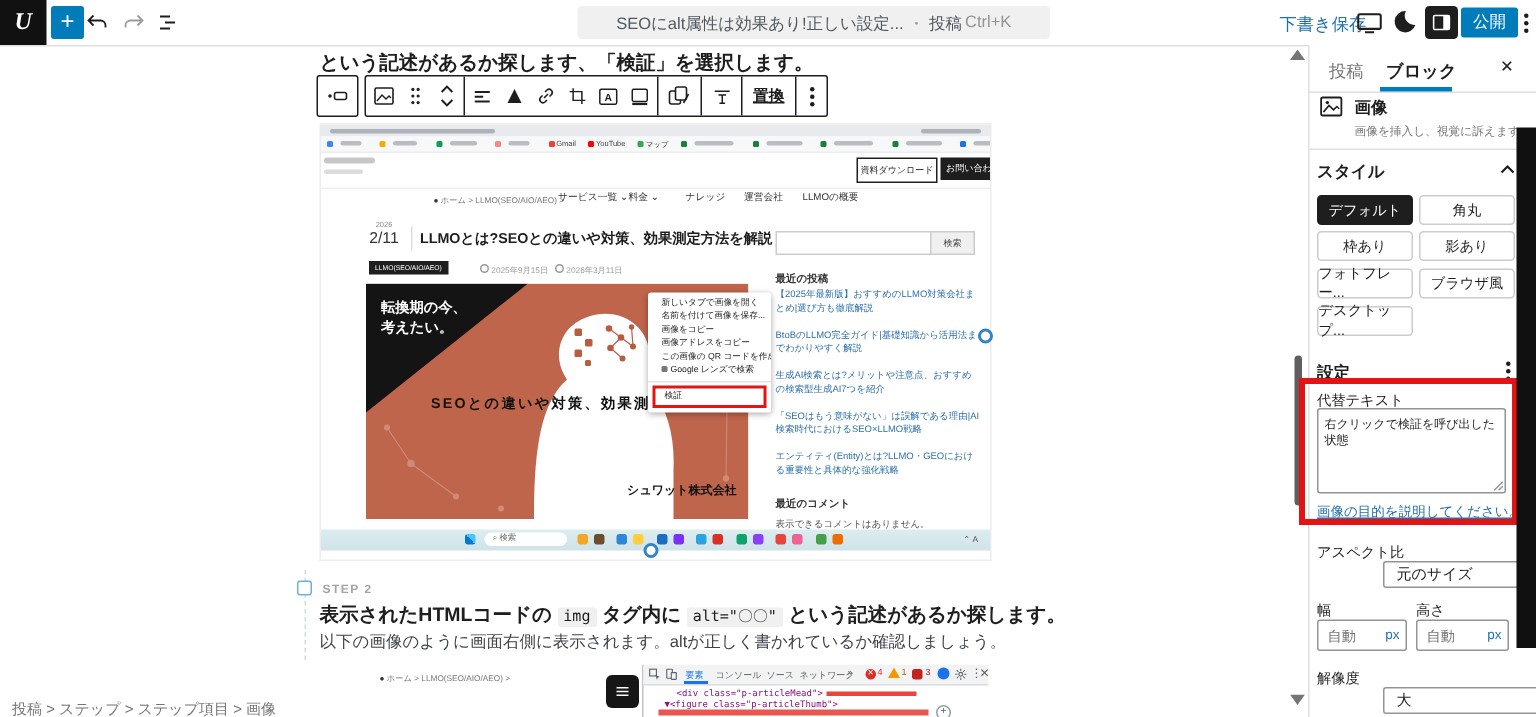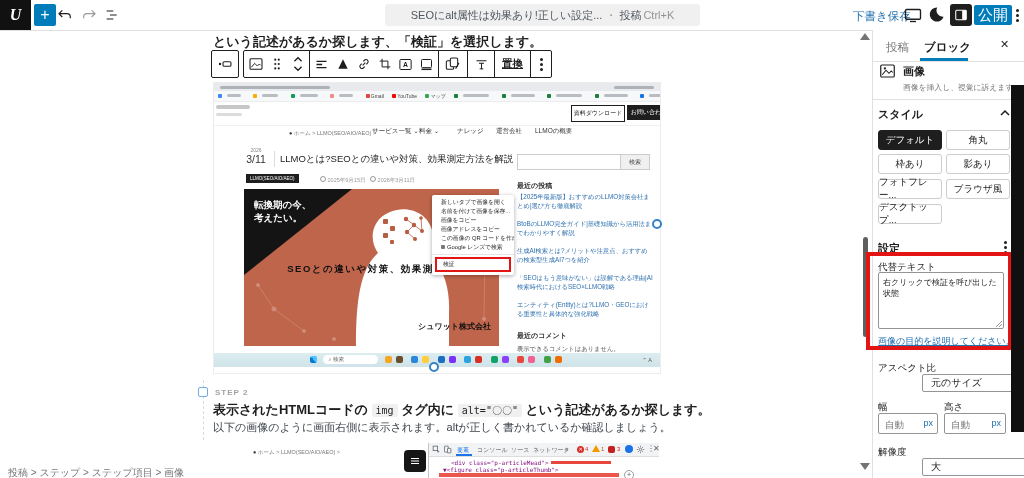--- a/index.html
+++ b/index.html
@@ -12,21 +12,21 @@
   .logo{left:0;top:0;width:31px;height:30px;background:#111;color:#fff;text-align:center;
         line-height:30px;font-family:"Liberation Serif",serif;font-style:italic;font-weight:bold;font-size:16px;}
   .addbtn{left:34px;top:4px;width:22px;height:22px;background:#007cba;border-radius:2px;color:#fff;
           text-align:center;line-height:21px;font-size:16px;}
   .tbicon{width:16px;height:16px;}
   .cmdbar{left:385px;top:4px;width:315px;height:22px;background:#f0f0f1;border-radius:3px;
           display:flex;align-items:center;justify-content:center;font-size:11px;color:#50575e;}
   .cmdbar .sc{color:#949494;margin-left:2px;}
   .savedraft{left:853px;top:9px;font-size:11.5px;color:#2271b1;}
   .pubbtn{left:974px;top:5px;width:38px;height:20px;background:#007cba;color:#fff;border-radius:2px;
-          font-size:15px;text-align:center;line-height:20px;}
+          font-size:11px;text-align:center;line-height:20px;}
   .dotsv{display:inline-block;width:3px;height:3px;border-radius:50%;background:#1e1e1e;margin:1px 0;}
   
   .tbbox{top:50px;height:26px;background:#fff;border:1px solid #1e1e1e;border-radius:2px;display:flex;align-items:center;text-decoration:underline;}
   .tbtn{width:21px;height:24px;display:flex;align-items:center;justify-content:center;}
   .tgrp{display:flex;align-items:center;height:26px;border-left:1px solid #1e1e1e;padding:0 1px;}
   .tgrp:first-child{border-left:none;}
   .replace{font-size:10.5px;padding:0 6px;font-weight:bold;}
   
   #shot1{left:213px;top:82px;width:446px;height:290px;border:1px solid #ececec;overflow:hidden;background:#fff;}
   .urlrow{left:0;top:0;width:446px;height:8px;background:#e8eaed;}
@@ -247,24 +247,24 @@
       <div class="abs" style="left:357px;top:4px;width:52px;height:15px;border:1px solid #1e1e1e;font-size:6px;display:flex;align-items:center;justify-content:center;">資料ダウンロード</div>
       <div class="abs" style="left:413px;top:4px;width:44px;height:15px;background:#1e1e1e;color:#fff;font-size:6px;display:flex;align-items:center;justify-content:center;">お問い合わせ</div>
     </div>
 
     <div class="abs bc nw" style="left:75px;top:47px;">
       <span style="color:#333;">●</span> <span>ホーム &gt; LLMO(SEO/AIO/AEO)</span> &gt;
     </div>
 
     <div class="abs" style="left:28px;top:64px;width:28px;text-align:center;">
       <div style="font-size:5px;color:#888;">2026</div>
-      <div style="font-size:10.5px;color:#333;">3/11</div>
+      <div style="font-size:10.5px;color:#333;">2/11</div>
     </div>
     <div class="abs" style="left:60px;top:68px;width:1px;height:16px;background:#ddd;"></div>
-    <div class="abs nw" style="left:66px;top:70px;font-size:9.5px;font-weight:normal;">LLMOとは?SEOとの違いや対策、効果測定方法を解説</div>
+    <div class="abs nw" style="left:66px;top:70px;font-size:9.5px;font-weight:bold;">LLMOとは?SEOとの違いや対策、効果測定方法を解説</div>
     <div class="abs" style="left:32px;top:91px;height:9px;background:#1e1e1e;color:#fff;font-size:4.5px;line-height:9px;padding:0 4px;">LLMO(SEO/AIO/AEO)</div>
     <div class="abs nw" style="left:106px;top:93px;font-size:5.5px;color:#999;">
       <span style="border:1px solid #999;border-radius:50%;width:4px;height:4px;display:inline-block;"></span>
       <span>2025年9月15日</span>&nbsp;&nbsp;
       <span style="border:1px solid #999;border-radius:50%;width:4px;height:4px;display:inline-block;"></span>
       <span>2026年3月11日</span>
     </div>
 
     <div class="abs" style="left:30px;top:106px;width:255px;height:157px;overflow:hidden;">
       <svg width="255" height="157" viewBox="0 0 255 157" style="position:absolute;left:0;top:0;">

